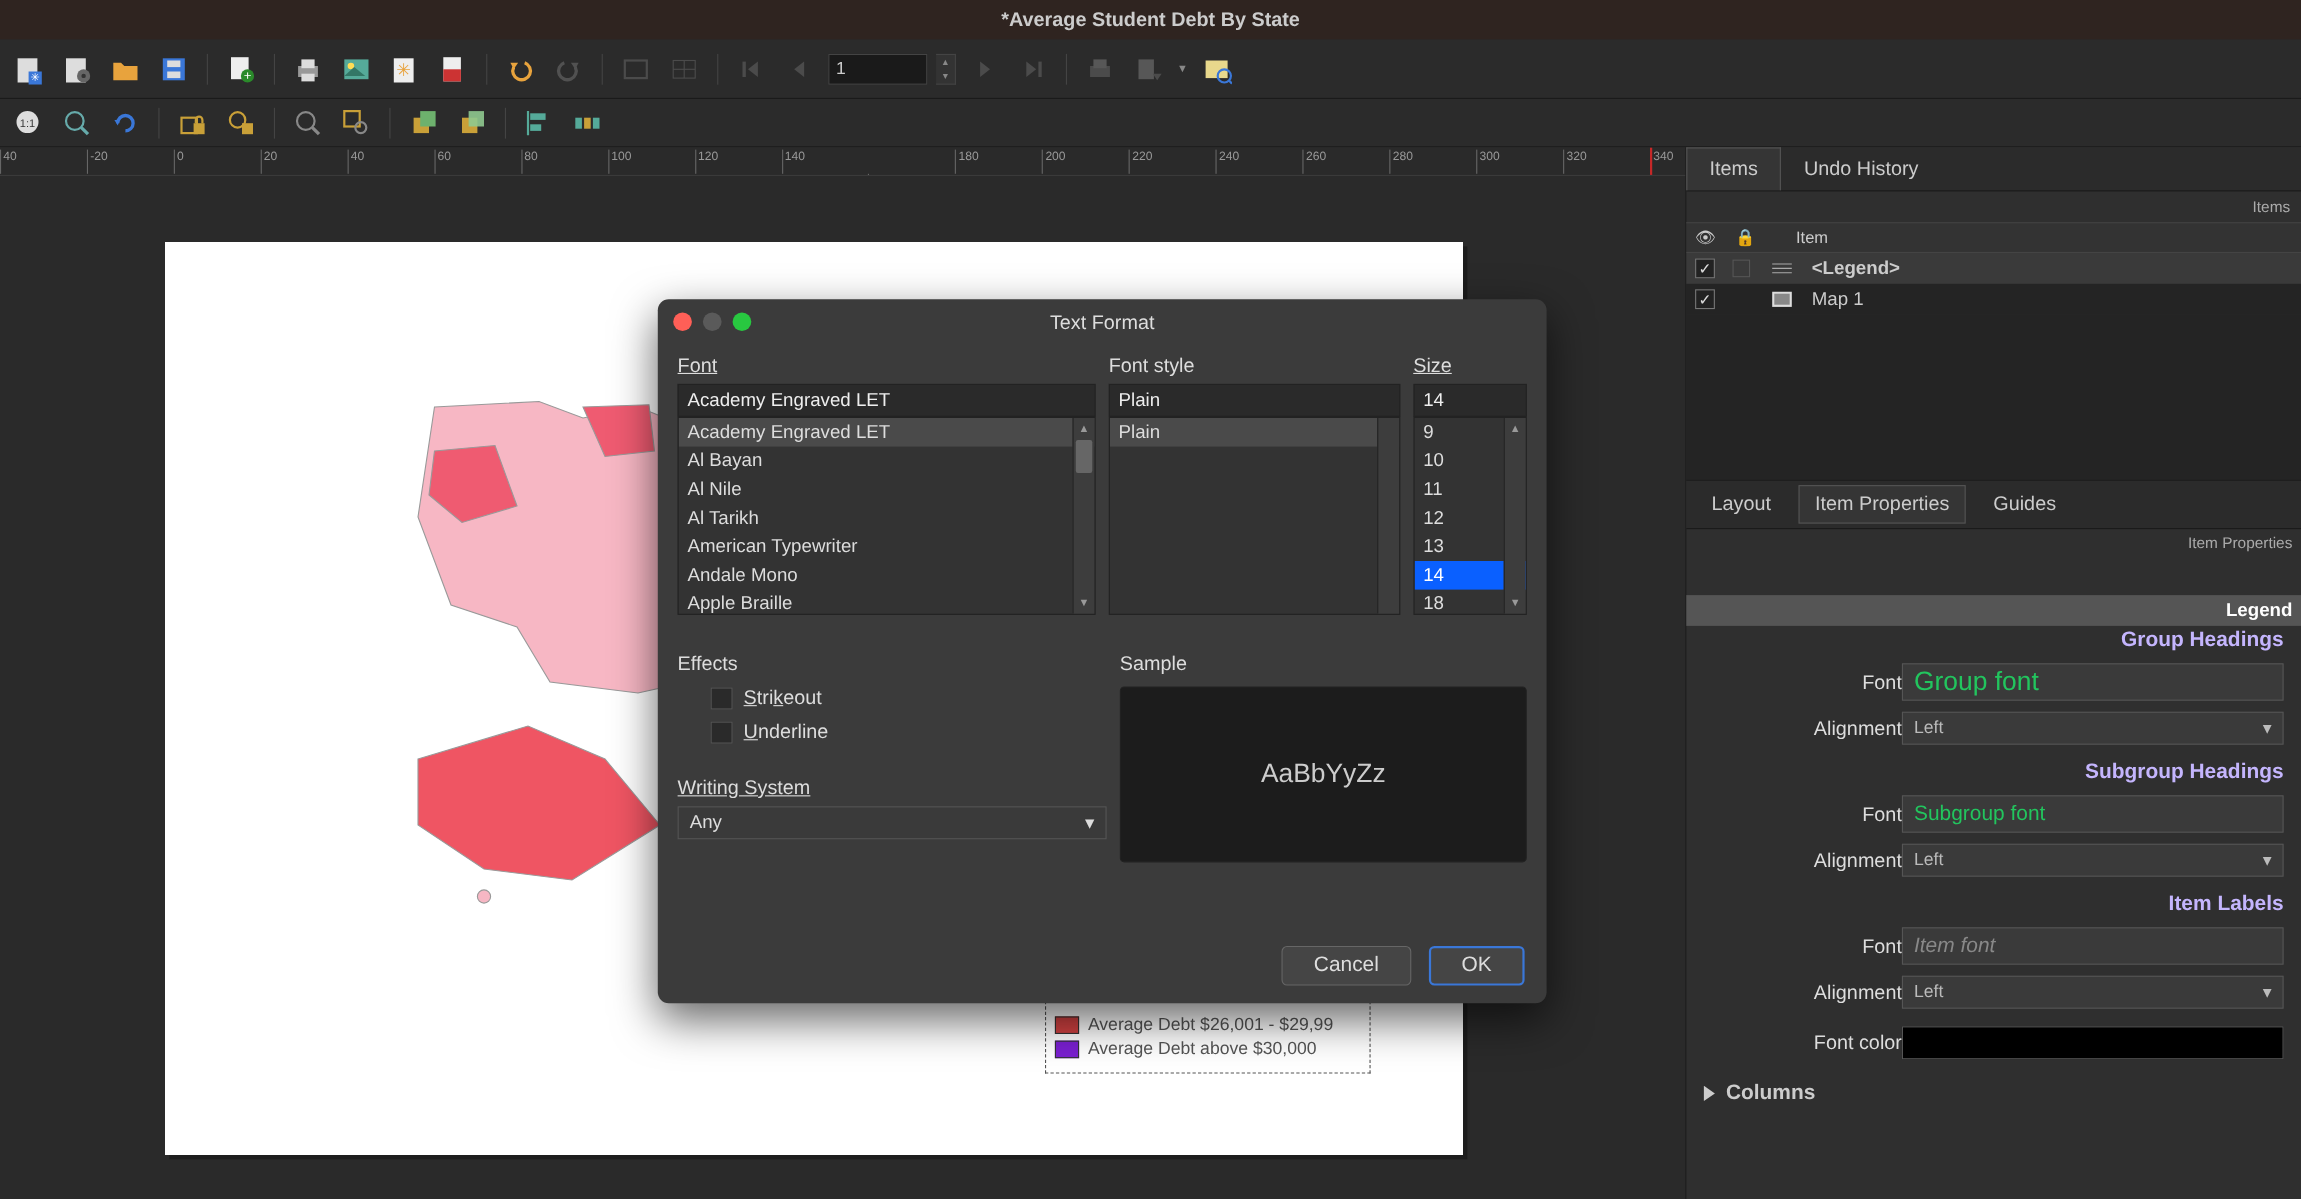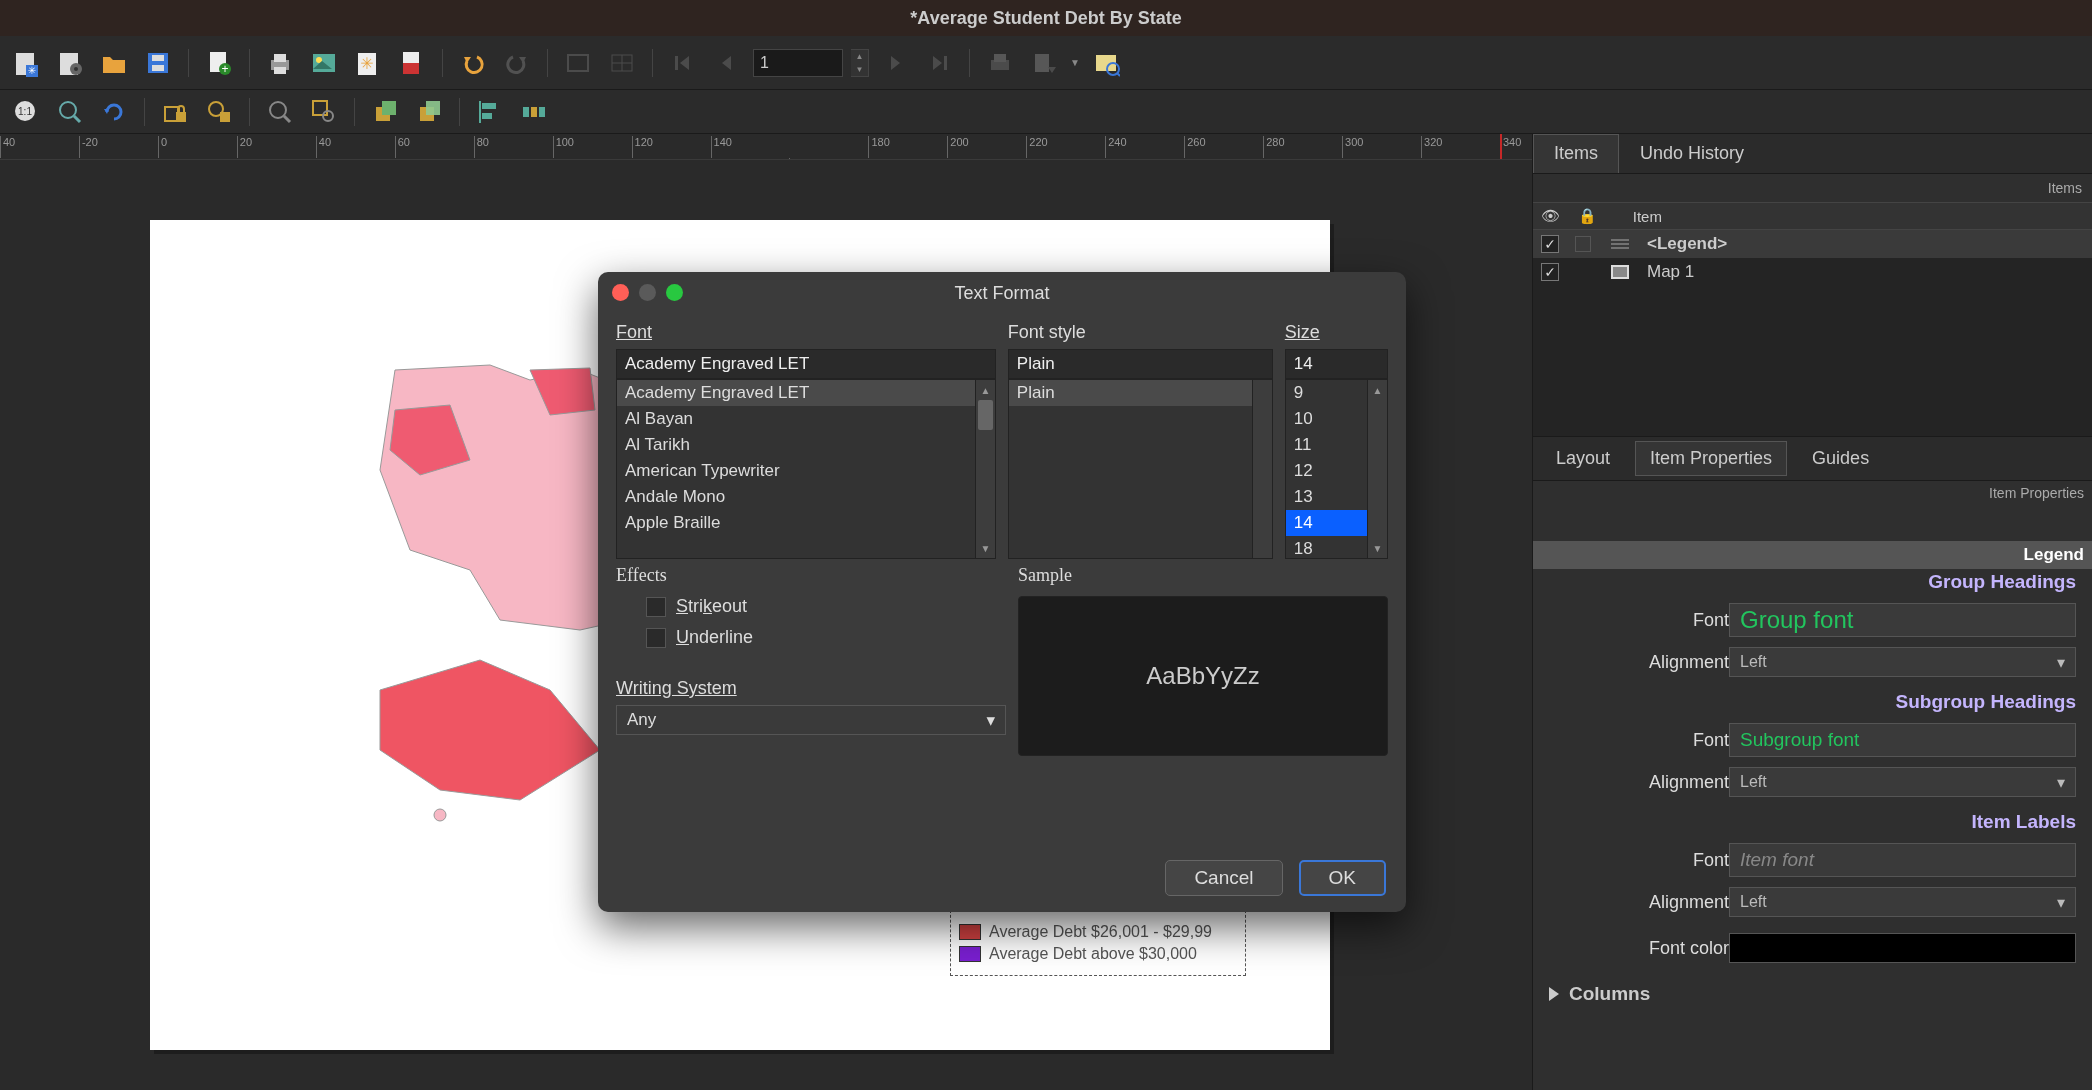--- a/index.html
+++ b/index.html
@@ -70,21 +70,21 @@
 .col-title{font-size:18px; color:#ddd; margin-bottom:6px;}
 .col-title.u{text-decoration:underline;}
 .text-input{height:30px; background:#2a2a2a; border:1px solid #222; padding:0 8px; font-size:17px; color:#eee; display:flex; align-items:center;}
 .list-box{background:#333; border:1px solid #222; height:180px; overflow:hidden; position:relative; font-size:17px;}
 .list-box .scroll{position:absolute; right:0; top:0; bottom:0; width:20px; background:#3d3d3d; border-left:1px solid #222;}
 .list-box .scroll .arr{height:20px; display:flex; align-items:center; justify-content:center; font-size:10px; color:#999;}
 .list-box .scroll .thumb{position:absolute; left:2px; right:2px; background:#666; border-radius:2px;}
 .list-item{padding:3px 8px; cursor:pointer;}
 .list-item.sel{background:#4a4a4a;}
 .list-item.hl{background:#0a60ff; color:#fff;}
-.effects-title{margin-top:6px; font-size:18px;font-family:Liberation Serif, serif;}
+.effects-title{margin-top:34px; font-size:18px;}
 .chk-row{display:flex; align-items:center; gap:10px; margin:10px 0 0 30px; font-size:18px;}
 .chk2{width:20px;height:20px;background:#2a2a2a;border:1px solid #555;}
 .sample-box{margin-top:10px; height:160px; background:#1c1c1c; border:1px solid #222; border-radius:4px; display:flex; align-items:center; justify-content:center; font-family:Georgia,serif; font-size:24px; color:#ccc;}
 .writing-row{margin-top:30px;}
 .select-box{height:30px; background:#3a3a3a; border:1px solid #555; display:flex; align-items:center; justify-content:space-between; padding:0 10px; font-size:17px; margin-top:6px; cursor:pointer;}
 .dlg-buttons{position:absolute; bottom:16px; right:20px; display:flex; gap:16px;}
 .dlg-btn{height:36px; padding:0 28px; background:#454545; border:1px solid #666; border-radius:5px; font-size:19px; color:#ddd; display:flex; align-items:center; cursor:pointer;}
 .dlg-btn.primary{border:2px solid #3a77d8;}
 svg{display:block;}
 </style>
@@ -481,20 +481,21 @@
   <div class="dlg-body">
     <div class="dlg-cols">
       <div class="dlg-col" style="width:390px">
         <div class="col-title u">Font</div>
         <div class="text-input">
             <span>Academy Engraved LET</span>
           </div>
         <div class="list-box" id="font-list">
           <div class="list-item sel">Academy Engraved LET</div>
             <div class="list-item">Al Bayan</div>
+            <div class="list-item">Al Nile</div>
             <div class="list-item">Al Tarikh</div>
             <div class="list-item">American Typewriter</div>
             <div class="list-item">Andale Mono</div>
             <div class="list-item">Apple Braille</div>
             <div class="scroll">
               <div class="arr">▲</div>
               <div class="thumb" style="top:20px;height:30px"></div>
               <div class="arr" style="position:absolute;bottom:0;left:0;right:0">▼</div>
             </div>
         </div>

